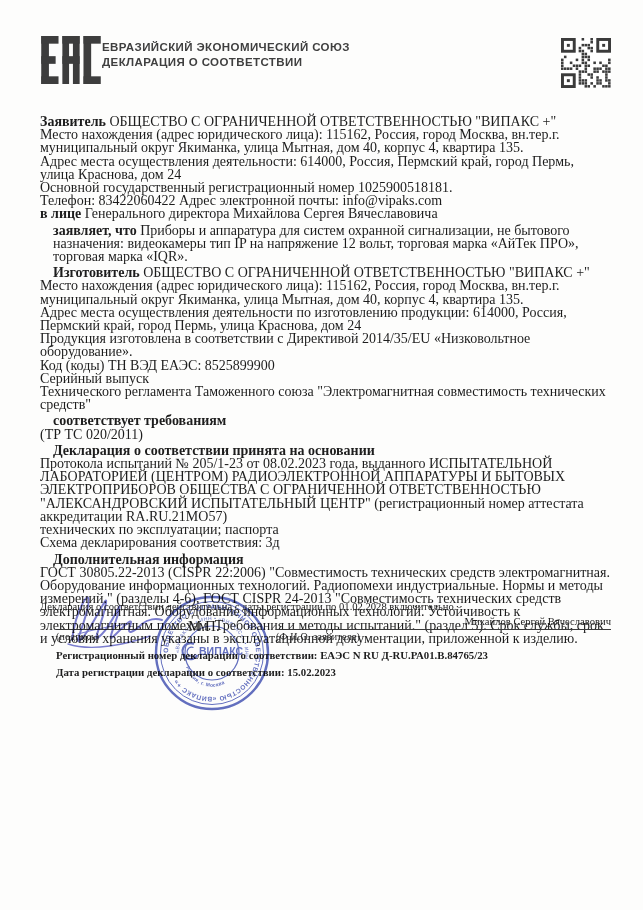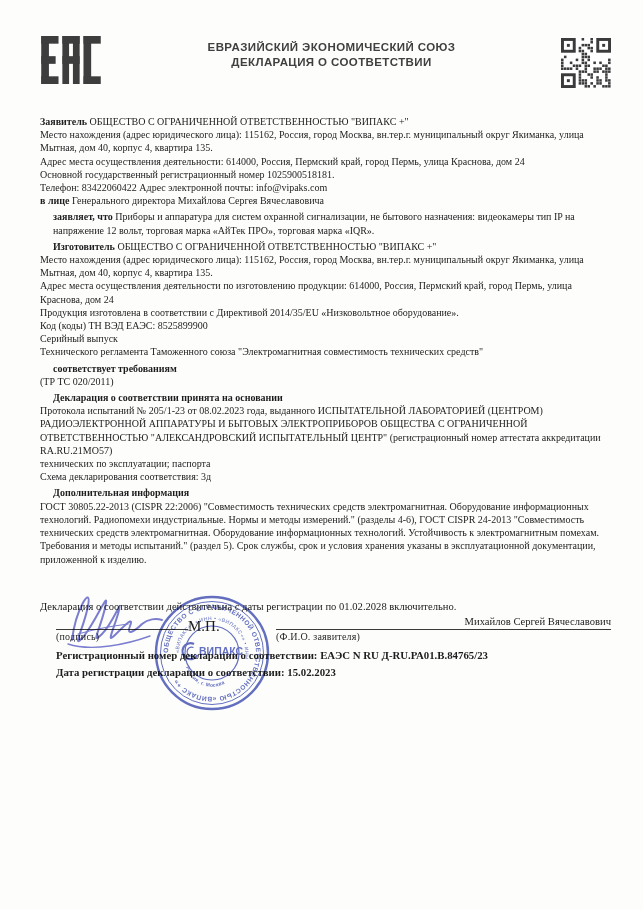--- a/index.html
+++ b/index.html
@@ -9,31 +9,31 @@
     margin:0 auto;
     background:#fdfdfc;
     overflow:hidden;
     font-family:"Liberation Serif", serif;
     color:#1d1d1d;
   }
   
   .header{position:absolute;top:36px;left:40px;right:32px;display:flex;align-items:flex-start;}
   .eac-logo{width:62px;height:48px;flex:0 0 auto;}
   .doc-title{
-    flex:1;text-align:center;
+    flex:1;text-align:left;
     font-family:"Liberation Sans", sans-serif;
     font-weight:bold;font-size:11.5px;line-height:15px;
     color:#3f3f3f;letter-spacing:.4px;
     padding-top:4px;
   }
   .qr{width:50px;height:50px;flex:0 0 auto;margin-top:2px;}
   
   .doc-body{
     position:absolute;top:115px;left:40px;right:32px;
-    font-size:10px;line-height:13.2px;
+    font-size:14px;line-height:13.2px;
   }
   .doc-body p.block{margin:0;}
   .doc-body p.block.spaced{margin-top:3px;margin-left:13px;}
   .lead{font-weight:bold;}
   
   .footer{position:absolute;top:601px;left:40px;right:32px;font-size:10.6px;}
   .validity{margin:0;font-weight:normal;}
   .sig-row{display:flex;margin-top:3px;}
   .sig-left{width:132px;margin-left:16px;}
   .sig-left .sline{margin-top:14px;border-bottom:1px solid #3a3a3a;height:0;}

